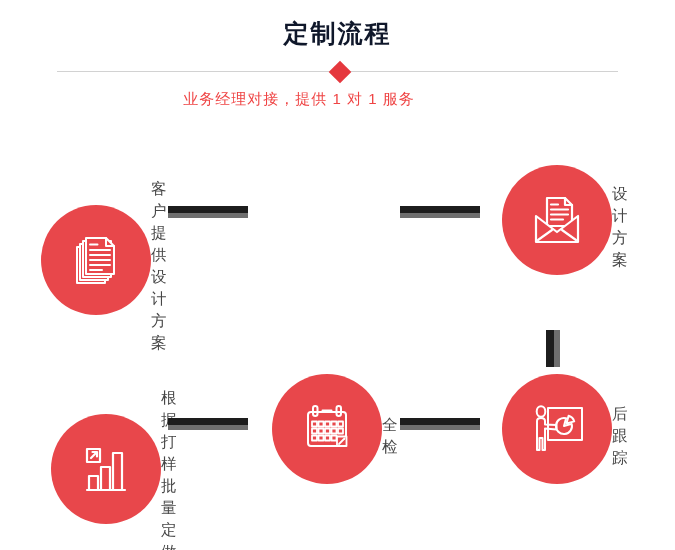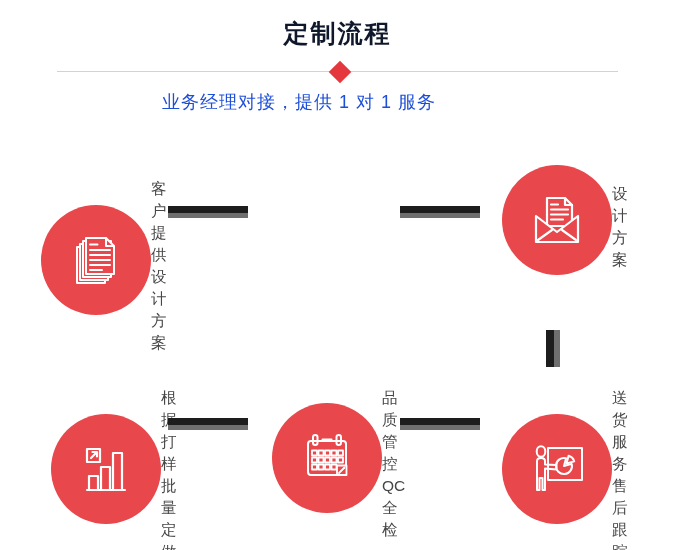--- a/index.html
+++ b/index.html
@@ -13,21 +13,21 @@
   }
   .divider-line{
     position:absolute;top:71px;left:57px;width:561px;height:1px;background:#d2d2d2;
   }
   .diamond{
     position:absolute;top:64px;left:332px;width:16px;height:16px;background:#e5383e;
     transform:rotate(45deg);
   }
   .subtitle{
     position:absolute;top:90px;left:0;width:598px;text-align:center;
-    font-size:18px;color:#1d4ed8;margin:0;letter-spacing:1px;
+    font-size:15px;color:#ef4444;margin:0;letter-spacing:1px;
   }
   .step{
     position:absolute;width:110px;display:flex;flex-direction:row;align-items:center;
   }
   .circle{
     width:110px;height:110px;border-radius:50%;background:#e8474b;
     display:flex;align-items:center;justify-content:center;flex:none;
   }
   .circle svg{width:64px;height:64px;display:block;}
   .step-label{
@@ -146,39 +146,37 @@
             <rect x="23.5" y="38.5" width="5" height="5"></rect>
             <rect x="30" y="38.5" width="5" height="5"></rect>
             <rect x="36.5" y="38.5" width="5" height="5"></rect>
             <rect x="42" y="39.5" width="9.5" height="9.5" fill="#e8474b"></rect>
             <path d="M44,47 L49.5,41.5"></path>
           </g>
         </g>
       </svg>
     </div>
     <div class="step-label">
-      <div>品质管控QC</div>
       <div>全检</div>
     </div>
   </div>
 
   <div class="step pos-s6">
     <div class="circle">
       <svg viewBox="0 0 64 64">
         <g stroke="#ffffff" stroke-width="2" fill="none" stroke-linejoin="round" stroke-linecap="round">
           <rect x="23" y="11" width="34" height="32"></rect>
           <path d="M46.7,26.9 A8,8 0 1 1 41.1,21.3 L39,29 Z"></path>
           <path d="M41.5,26.5 L49.2,24.4 A8,8 0 0 0 43.6,18.8 Z"></path>
           <ellipse cx="16" cy="14.5" rx="4.3" ry="5.3"></ellipse>
           <path d="M12,24 Q12,21 16,21 Q20,21 20,24 L20,27.5 L31.5,28 L31.5,32.5 L20,31.5 L20,53 L17.5,53 L17.5,41 L14.5,41 L14.5,53 L12,53 Z"></path>
         </g>
       </svg>
     </div>
     <div class="step-label">
-      <div>送货服务售</div>
       <div>后跟踪</div>
     </div>
   </div>
 
   <div class="h-connector pos-c1"></div>
   <div class="h-connector pos-c2"></div>
   <div class="h-connector pos-c3"></div>
   <div class="h-connector pos-c4"></div>
   <div class="v-connector pos-c5"></div>
 

